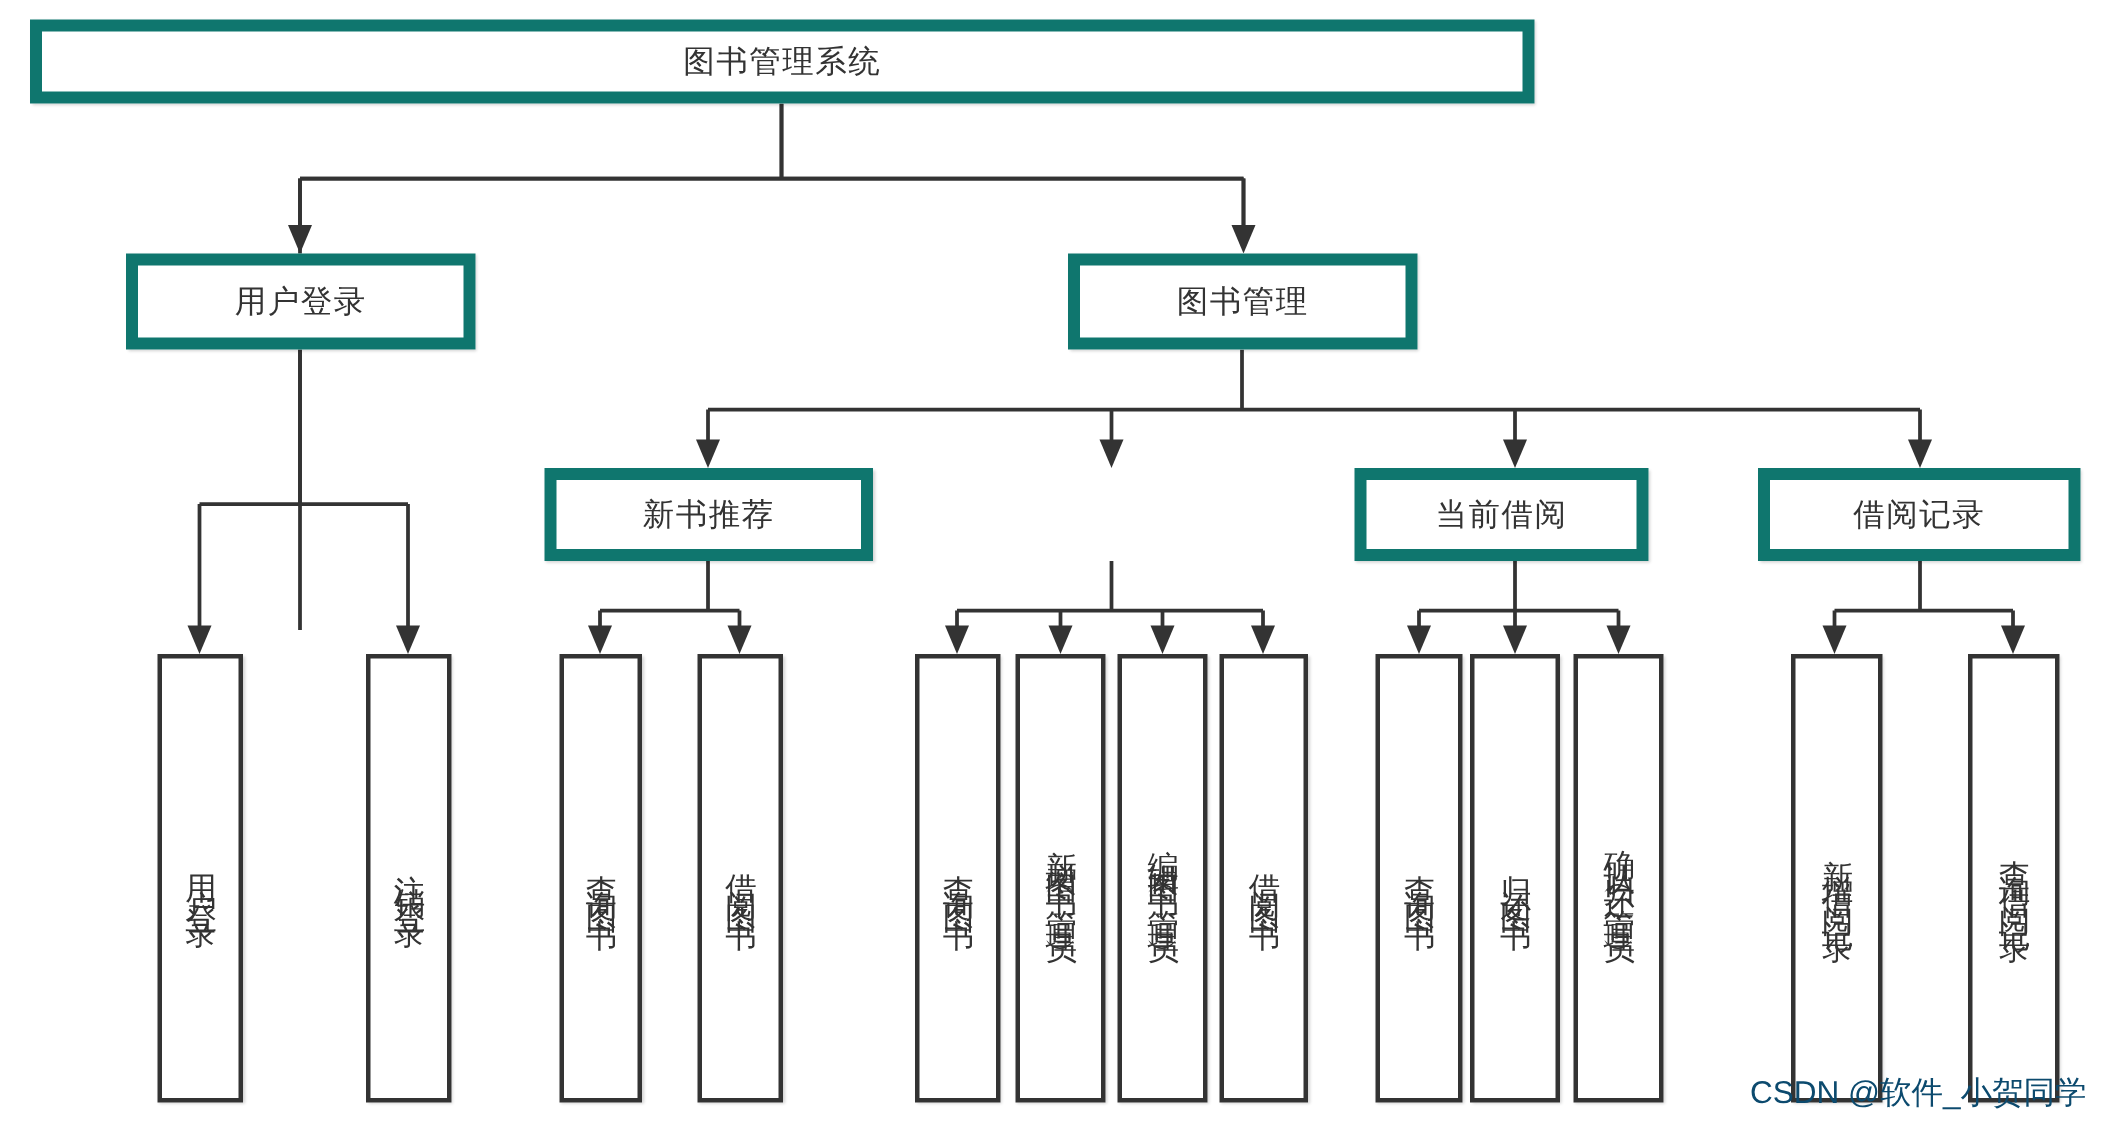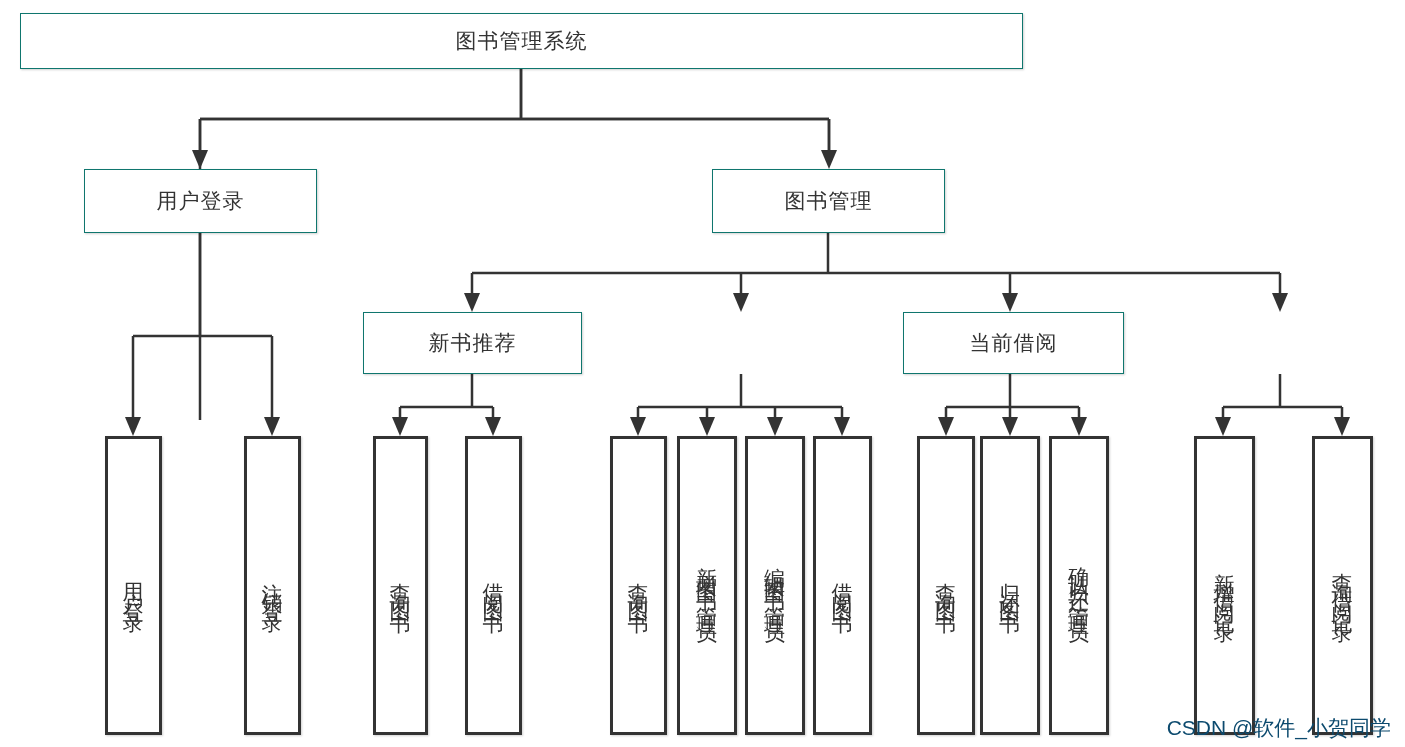--- a/index.html
+++ b/index.html
@@ -18,21 +18,21 @@
   }
   #wires {
     position: absolute;
     left: 0;
     top: 0;
     pointer-events: none;
   }
   .hbox {
     position: absolute;
     box-sizing: border-box;
-    border: 1px solid #0f766e;
+    border: 8px solid #0f766e;
     background: #ffffff;
     display: flex;
     align-items: center;
     justify-content: center;
     font-size: 21px;
     letter-spacing: 1px;
     box-shadow: 1px 1px 2px rgba(0,0,0,0.18);
   }
   .vbox {
     position: absolute;
@@ -122,22 +122,25 @@
   <div class="hbox" style="left:84px;top:169px;width:233px;height:64px">
     <span>用户登录</span>
   </div>
   <div class="hbox" style="left:363px;top:312px;width:219px;height:62px">
     <span>新书推荐</span>
   </div>
 
   <div class="hbox" style="left:712px;top:169px;width:233px;height:64px">
     <span>图书管理</span>
   </div>
-  <div class="hbox" style="left:903px;top:312px;width:221px;height:62px">
+  <div class="hbox" style="left:903px;top:312px;width:196px;height:62px">
     <span>当前借阅</span>
+  </div>
+  <div class="hbox" style="left:1172px;top:312px;width:215px;height:62px">
+    <span>借阅记录</span>
   </div>
 
   <div class="vbox" style="left:105px;width:57px">
     <span class="vtext">用户登录</span>
   </div>
   <div class="vbox" style="left:244px;width:57px">
     <span class="vtext">注销登录</span>
   </div>
 
   <div class="vbox" style="left:373px;width:55px">

